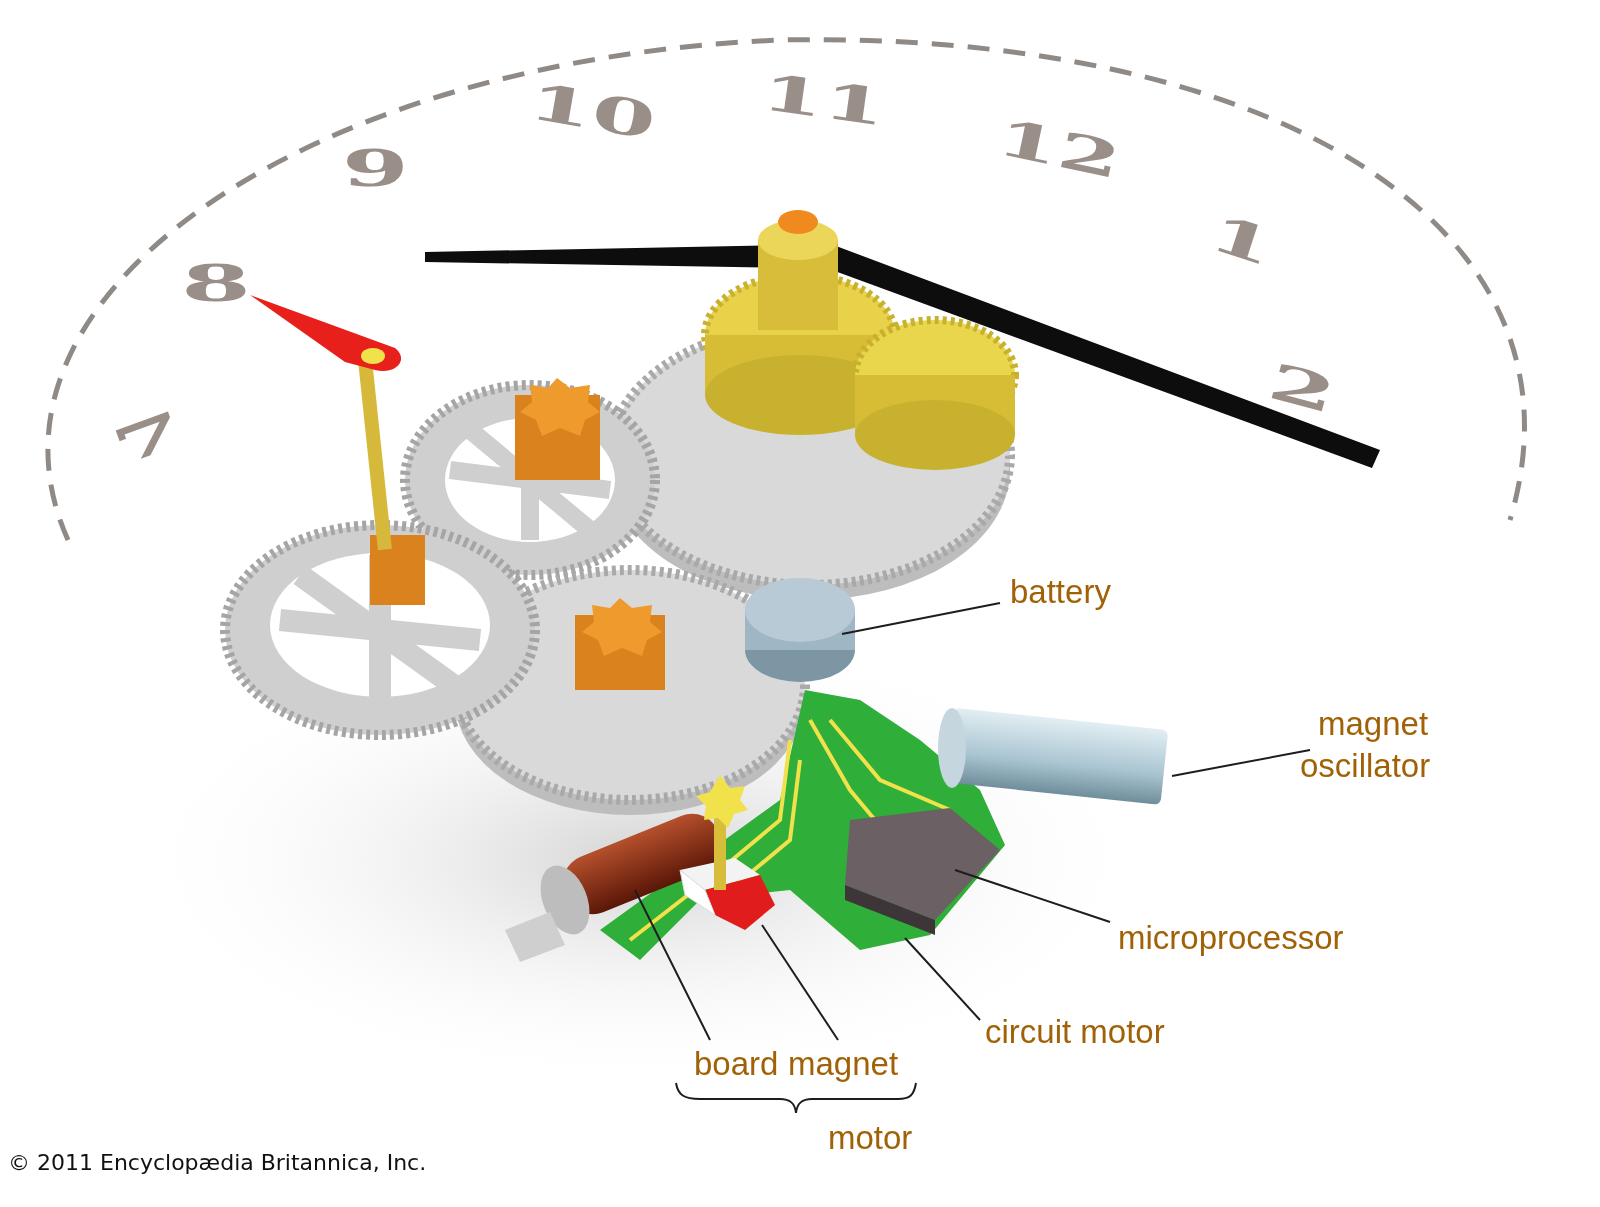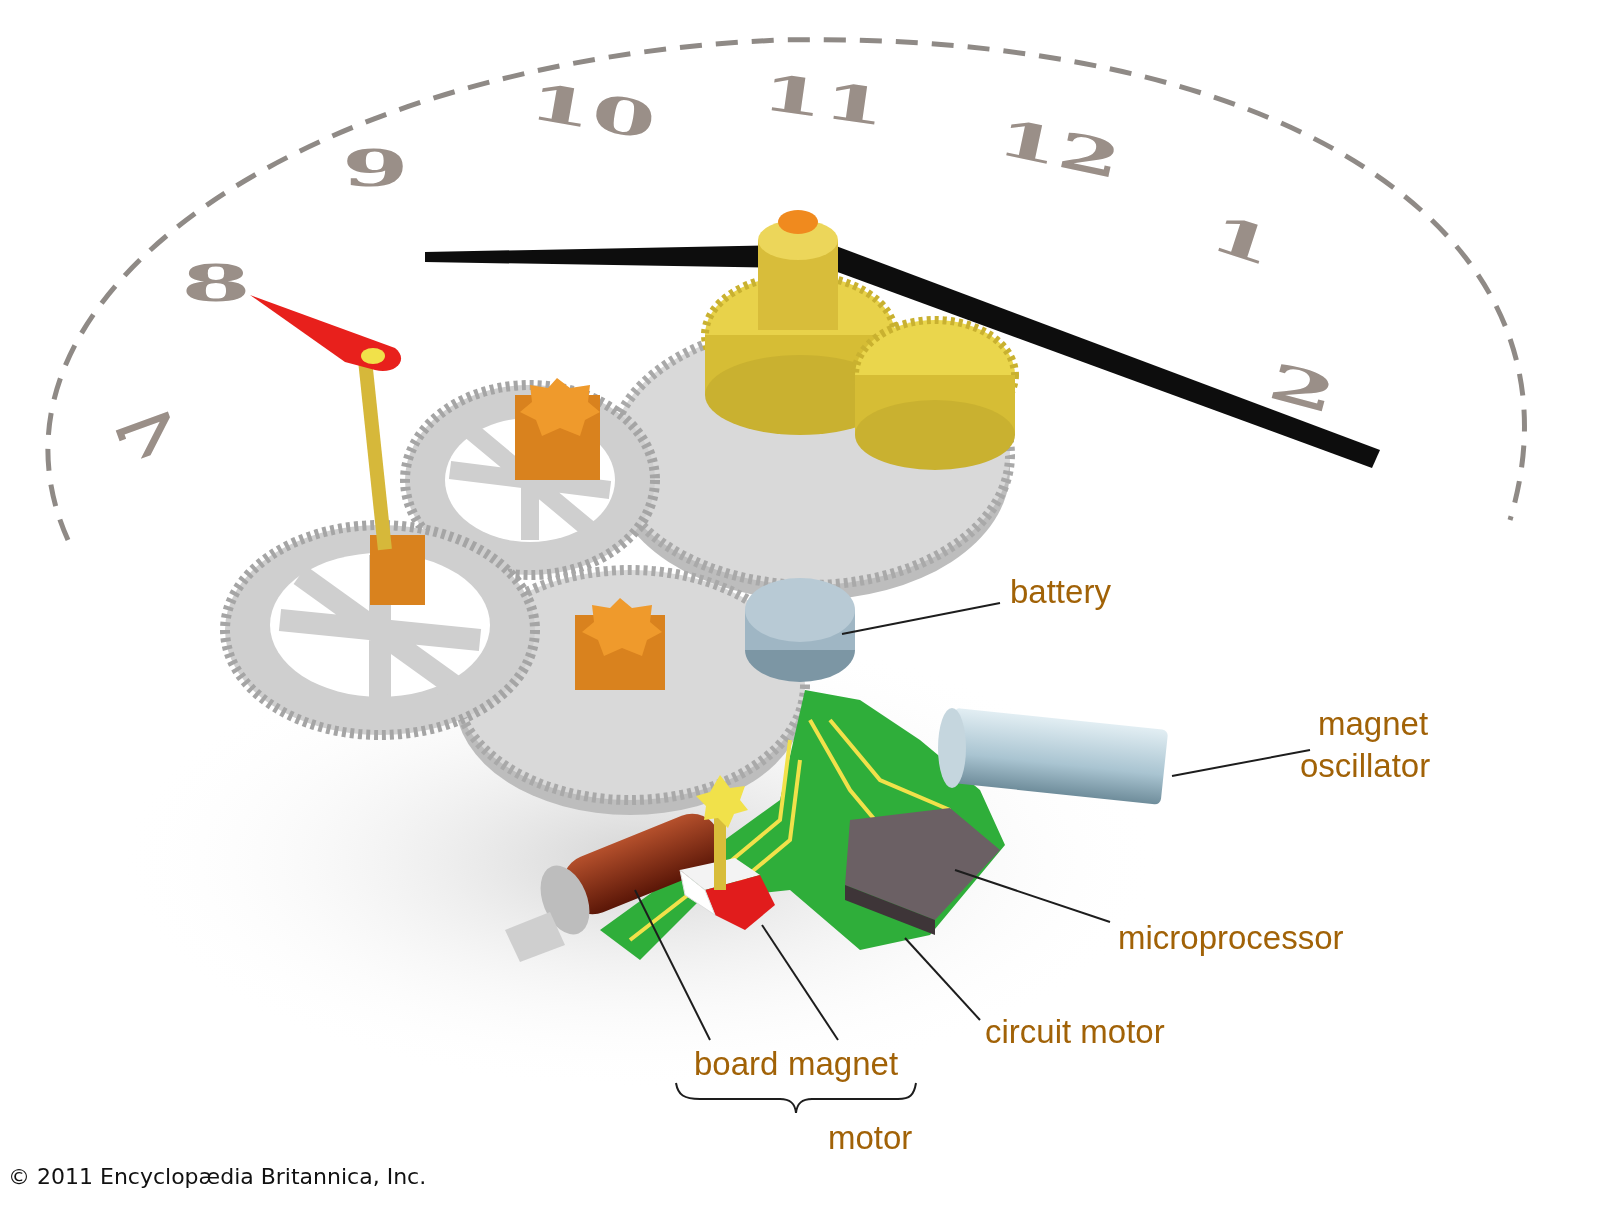--- a/index.html
+++ b/index.html
@@ -1,19 +1,19 @@
 <!DOCTYPE html>
 <html><head>
 <meta charset="utf-8">
 <style>
   html,body{margin:0;padding:0;background:#ffffff;}
   body{width:1600px;height:1207px;position:relative;overflow:hidden;font-family:"Liberation Sans",sans-serif;}
   svg{position:absolute;left:0;top:0;}
   .lbl{position:absolute;font-family:"Liberation Sans",sans-serif;font-size:33px;color:#a16207;line-height:40px;white-space:nowrap;}
-  .copy{position:absolute;left:8px;top:1150px;font-family:"DejaVu Sans",sans-serif;font-size:22px;color:#111;margin-top:14px;}
+  .copy{position:absolute;left:8px;top:1150px;font-family:"DejaVu Sans",sans-serif;font-size:22px;color:#111;}
 </style>
 </head>
 <body>
 
 <svg width="1600" height="1207" viewBox="0 0 1600 1207">
   <defs>
     <radialGradient id="shadow" cx="50%" cy="50%" r="50%">
       <stop offset="0%" stop-color="#cfcfcf" stop-opacity="0.9"></stop>
       <stop offset="100%" stop-color="#ffffff" stop-opacity="0"></stop>
     </radialGradient>

